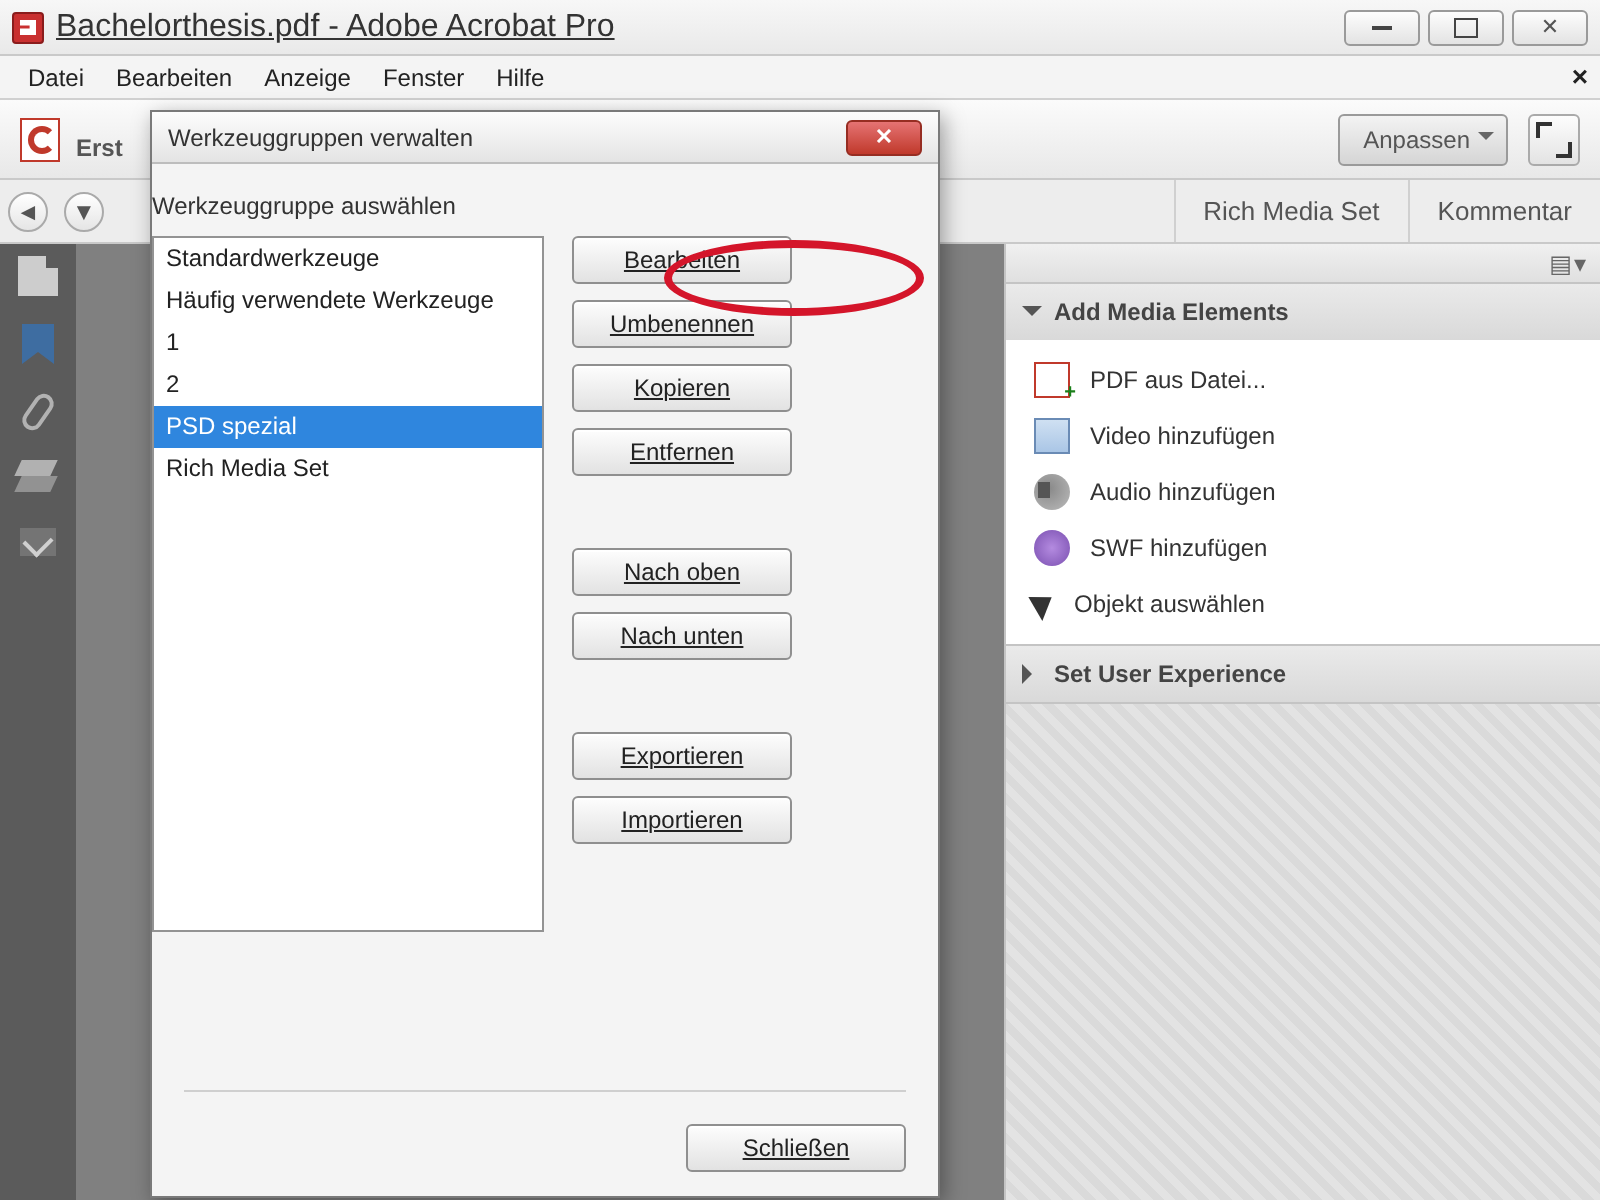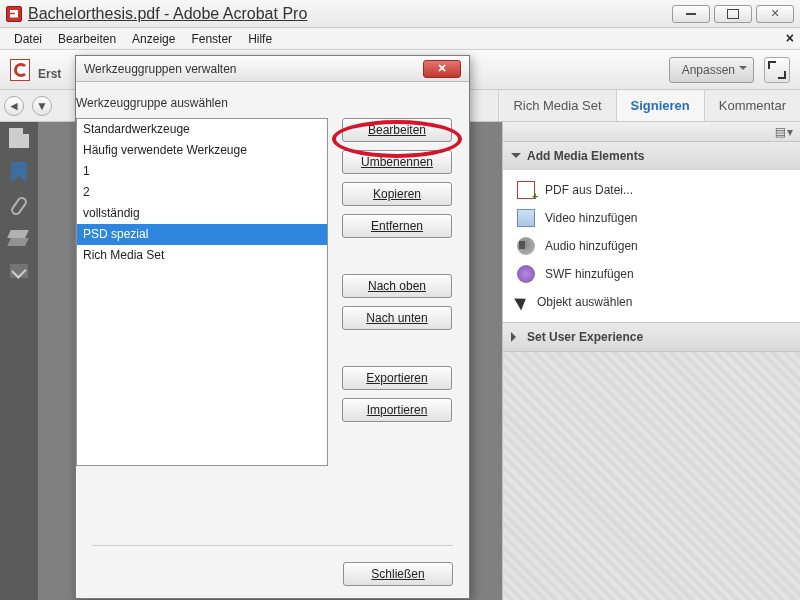--- a/index.html
+++ b/index.html
@@ -70,21 +70,21 @@
   .ico-cursor{width:0;height:0;border-left:10px solid #333;border-top:6px solid transparent;border-bottom:8px solid transparent;transform:rotate(-30deg);} 
   .rp-texture{flex:1;background:repeating-linear-gradient(45deg,#e3e3e3 0 4px,#dadada 4px 8px);}
   
   .dialog{position:absolute; left:75px; top:55px; width:395px; height:544px; background:#f4f4f4; border:1px solid #7a7a7a; box-shadow:2px 3px 10px rgba(0,0,0,.35); display:flex; flex-direction:column;}
   .dlg-title{height:26px;background:linear-gradient(#fdfdfd,#e4e4e4);border-bottom:1px solid #bdbdbd;display:flex;align-items:center;padding:0 8px;font-size:12px;color:#333;}
   .dlg-title .sp{flex:1;}
   .dlg-close{width:38px;height:18px;border-radius:3px;background:linear-gradient(#e57373,#c0392b);border:1px solid #962d22;color:#fff;display:flex;align-items:center;justify-content:center;font-size:11px;font-weight:bold;}
   .dlg-body{flex:1;padding:14px 16px 10px 0;position:relative;}
   .dlg-label{margin-bottom:8px;color:#333;}
   .dlg-row{display:flex;gap:14px;}
-  .listbox{width:252px;height:348px;background:#fff;border:1px solid #939393;overflow:hidden;}
+  .listbox{width:196px;height:348px;background:#fff;border:1px solid #939393;overflow:hidden;}
   .listitem{padding:2px 6px;font-size:12px;line-height:17px;}
   .listitem.sel{background:#2f86de;color:#fff;}
   .btncol{display:flex;flex-direction:column;gap:8px;width:110px;}
   .btncol .gap{height:20px;}
   .dlg-btn{height:24px;border:1px solid #8f8f8f;border-radius:3px;background:linear-gradient(#fdfdfd,#e2e2e2);display:flex;align-items:center;justify-content:center;font-size:12px;color:#222;box-shadow:inset 0 1px 0 #fff;}
   .dlg-sep{position:absolute;left:16px;right:16px;bottom:52px;height:1px;border-top:1px solid #cfcfcf;}
   .dlg-footer{position:absolute;right:16px;bottom:12px;}
   .dlg-footer .dlg-btn{width:110px;}
   
   .redcircle{position:absolute; border:4px solid #d4152a; border-radius:50%; pointer-events:none;}
@@ -131,21 +131,20 @@
         <span>◄</span>
       </div>
     </div>
   <div class="navbtn">
       <div class="navcircle">
         <span>▼</span>
       </div>
     </div>
   <div class="spacer"></div>
   <div class="rtab plain">Rich Media Set</div>
-  <div class="rtab active">Signieren</div>
   <div class="rtab plain">Kommentar</div>
 </div>
 
 <div class="main">
   <div class="leftrail">
     <div class="railicon ri-pages"></div>
     <div class="railicon ri-bookmark"></div>
     <div class="railicon ri-attach"></div>
     <div class="railicon ri-layers"></div>
     <div class="railicon ri-sign"></div>
@@ -205,21 +204,20 @@
     <div class="dlg-close">✕</div>
   </div>
   <div class="dlg-body">
     <div class="dlg-label">Werkzeuggruppe auswählen</div>
     <div class="dlg-row">
       <div class="listbox" id="dlg-list">
           <div class="listitem">Standardwerkzeuge</div>
           <div class="listitem">Häufig verwendete Werkzeuge</div>
           <div class="listitem">1</div>
           <div class="listitem">2</div>
-          <div class="listitem">vollständig</div>
           <div class="listitem sel">PSD spezial</div>
           <div class="listitem">Rich Media Set</div>
         </div>
       <div class="btncol">
         <div class="dlg-btn">
             <span class="under">Bearbeiten</span>
           </div>
         <div class="dlg-btn">
             <span class="under">Umbenennen</span>
           </div>

